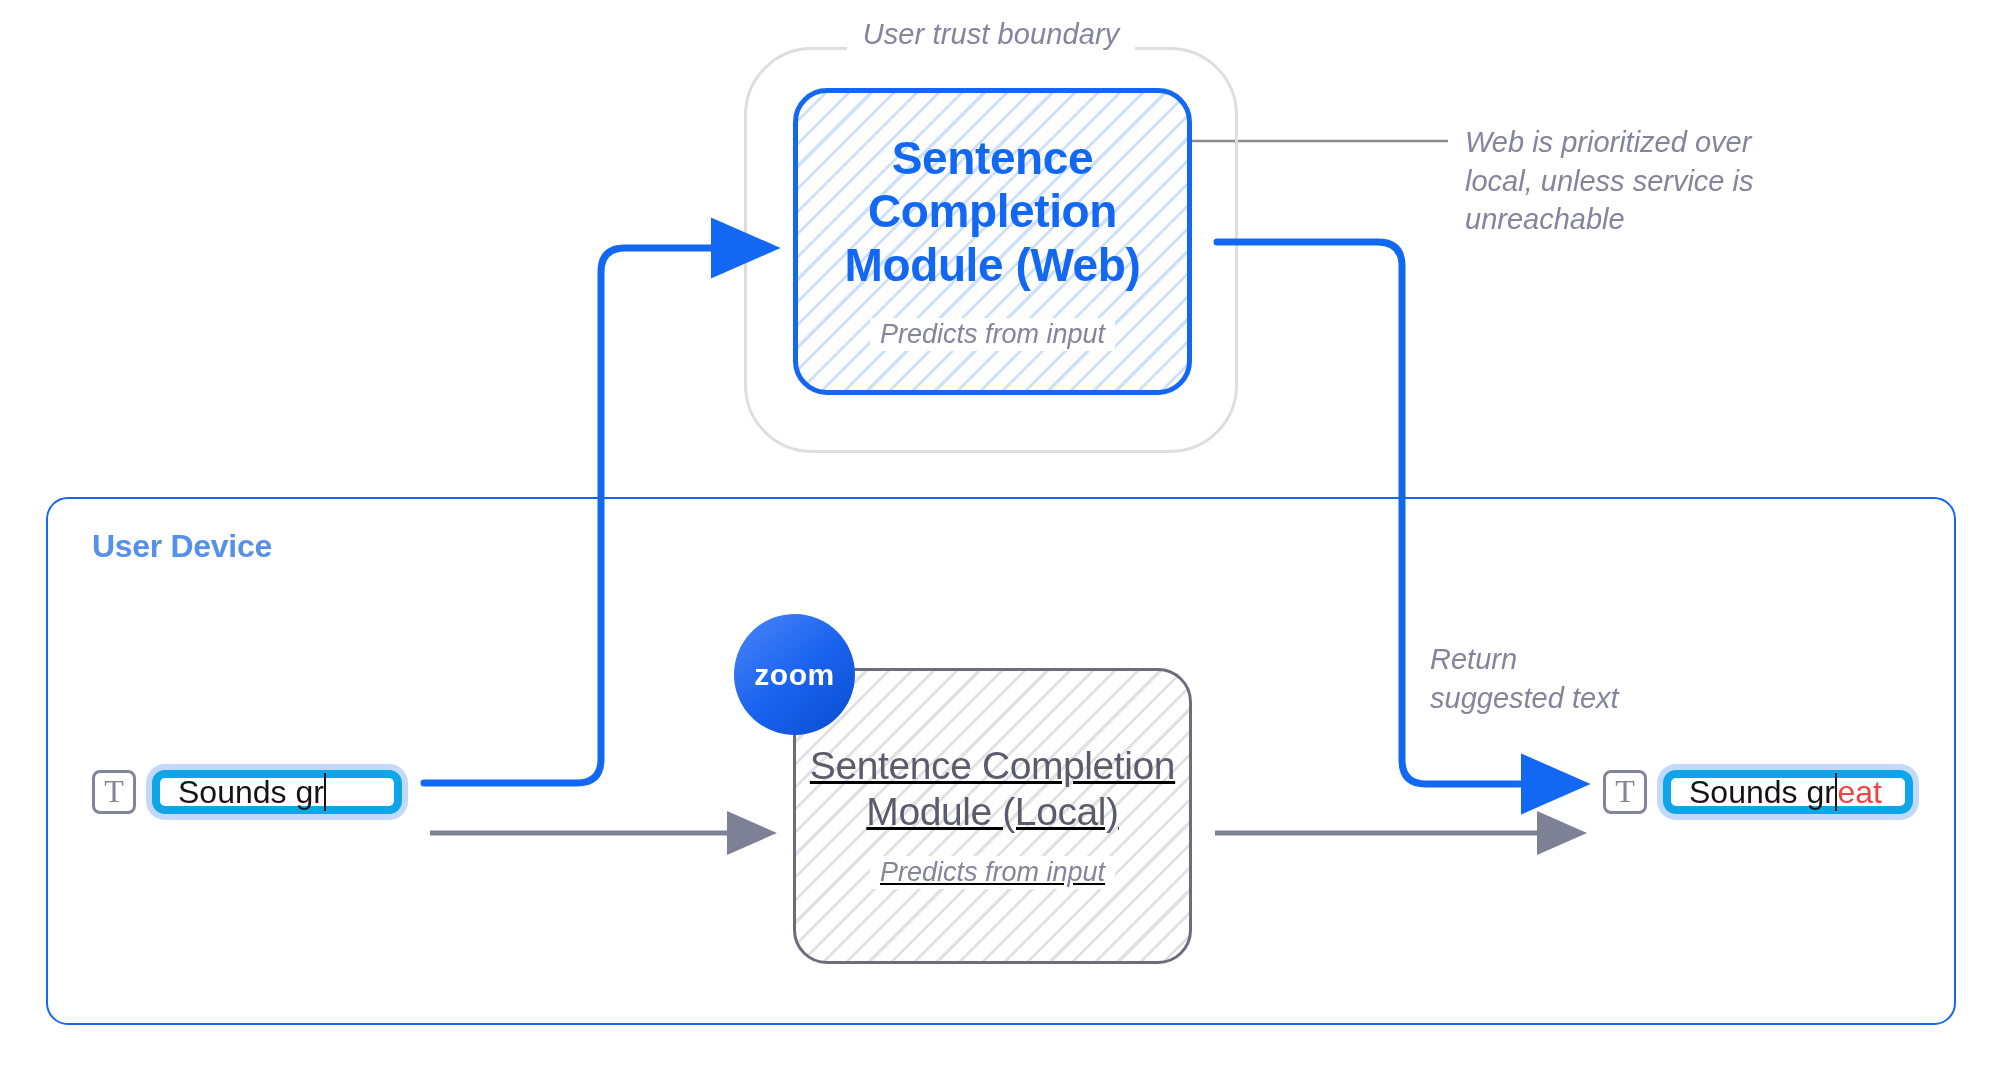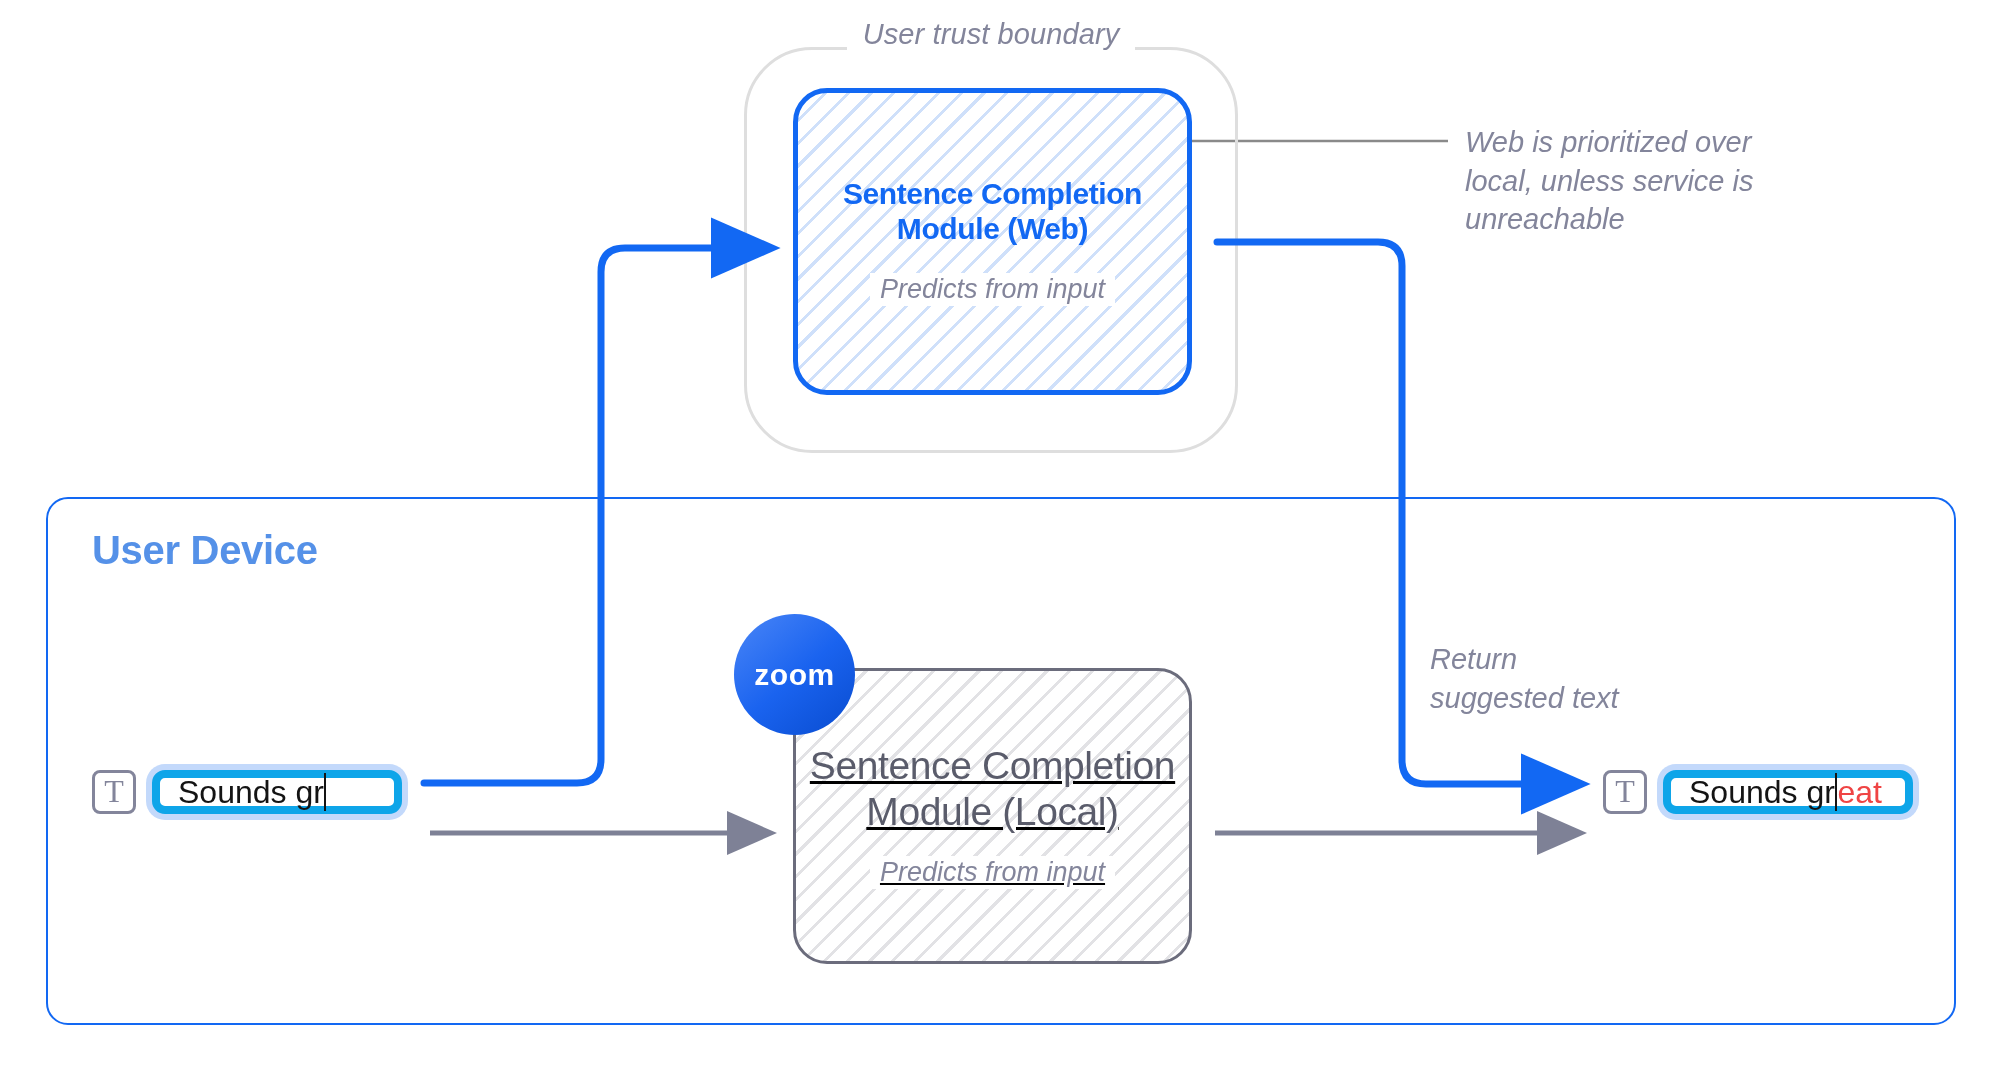--- a/index.html
+++ b/index.html
@@ -89,21 +89,21 @@
     border: 5px solid #1268f3;
     border-radius: 34px;
     background-color: #ffffff;
     background-image: repeating-linear-gradient(
       -45deg,
       #cfe0fa 0px, #cfe0fa 3px,
       #ffffff 3px, #ffffff 16px
     );
   }
   .module-web .m-title {
-    font-size: 30px;
+    font-size: 46px;
     color: #1268f3;
     margin-bottom: 26px;
   }
   .module-web .m-sub {
     font-size: 27px;
     color: #83859b;
   }
 
   
   .module-local {
@@ -152,21 +152,21 @@
     height: 528px;
     border: 2.5px solid #1268f3;
     border-radius: 22px;
     box-sizing: border-box;
     z-index: 4;
   }
   .user-device-title {
     position: absolute;
     left: 92px;
     top: 528px;
-    font-size: 40px;
+    font-size: 32px;
     font-weight: bold;
     color: #5591e8;
     letter-spacing: -.3px;
     z-index: 10;
   }
 
   
   .field-group {
     position: absolute;
     display: flex;

